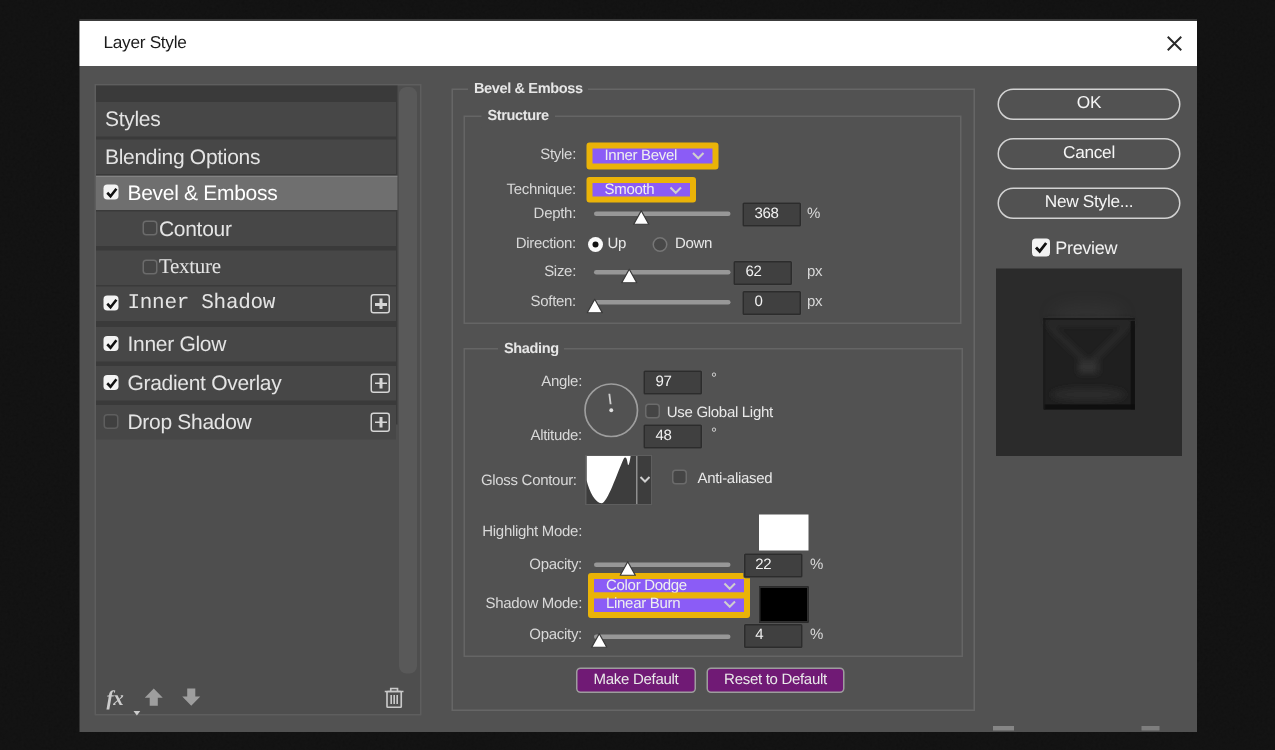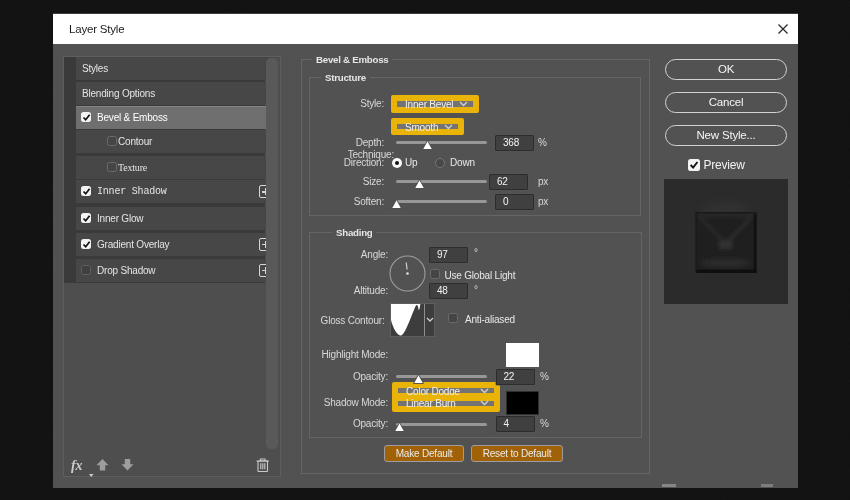--- a/index.html
+++ b/index.html
@@ -7,21 +7,21 @@
   body { background:#121212; font-family:"Liberation Sans", sans-serif; position:relative; letter-spacing:-0.2px; }
   #noise { position:absolute; left:0; top:0; }
   #dlg { position:absolute; left:53px; top:13px; width:745px; height:475px; background:#525252; border-top:1px solid #3c3c3c; }
   #titlebar { position:absolute; left:0; top:0; width:745px; height:30px; background:#ffffff; }
   #titlebar .t { position:absolute; left:16px; top:8.5px; font-size:11.5px; color:#1b1b1b; }
   #closex { position:absolute; left:724px; top:9px; }
 
   
   #leftpanel { position:absolute; left:10px; top:42px; width:218px; height:421px; border:1px solid #5e5e5e; background:#4e4e4e; }
   #rows { position:absolute; left:0px; top:0px; width:201px; height:226px; background:#3a3a3a; }
-  .row { position:absolute; left:12px; width:200px; height:23px; background:#474747; color:#e4e4e4; font-size:10px; line-height:23px; }
+  .row { position:absolute; left:0; width:200px; height:23px; background:#474747; color:#e4e4e4; font-size:14px; line-height:23px;margin-top:11px; }
   .row.sel { background:#6f6f6f; color:#ffffff; width:201px; box-shadow:inset 0 1px 0 rgba(255,255,255,0.14); }
   .row .lab { position:absolute; left:6px; top:0; }
   .row .lab2 { position:absolute; left:21px; top:0; }
   .row .lab3 { position:absolute; left:42px; top:0; }
   .cb { position:absolute; width:10px; height:10px; border-radius:2.5px; }
   .cb.on { background:#f3f3f3; }
   .cb.off { background:#454545; border:1px solid #6b6b6b; }
   .cb.off2 { background:#404040; border:1px solid #5e5e5e; }
   .cb svg { position:absolute; left:1px; top:1px; }
   .plus { position:absolute; left:183px; top:5px; width:13px; height:13px; border:1px solid #d6d6d6; border-radius:2px; }
@@ -35,32 +35,32 @@
   .fs > .cap { position:absolute; top:-8px; background:#525252; padding:0 4px; font-size:9.7px; font-weight:bold; color:#e6e6e6; line-height:15px; letter-spacing:-0.25px; }
   #fsmain { left:248px; top:45px; width:349px; height:415px; border-color:#666666; }
   #fsmain > .cap { left:10px; }
   #fsstruct { left:256px; top:63px; width:332px; height:139px; }
   #fsstruct > .cap { left:11px; }
   #fsshade { left:256px; top:218px; width:333px; height:206px; }
   #fsshade > .cap { left:10px;margin-left:12px; }
 
   .flabel { position:absolute; width:130px; text-align:right; font-size:10px; color:#d8d8d8; height:16px; line-height:16px; }
   .unit { position:absolute; font-size:10px; color:#d8d8d8; height:16px; line-height:16px; }
-  .dd { position:absolute; background:#737373; border:6px solid #eab308; border-radius:2px; color:#efefef; font-size:10px; }
+  .dd { position:absolute; background:#8b5cf6; border:4px solid #eab308; border-radius:2px; color:#efefef; font-size:10px; }
   .dd .txt { position:absolute; left:8px; top:50%; transform:translateY(-50%); white-space:nowrap; }
   .dd svg.chev { position:absolute; right:5px; top:50%; transform:translateY(-50%); }
   .vbox { position:absolute; width:39px; height:16px; background:#404040; border:1px solid #2c2c2c; box-shadow:0 0 0 0.5px #565656; border-radius:1px; color:#f2f2f2; font-size:10px; line-height:14px; padding-left:7px; }
   .track { position:absolute; height:3px; background:#979797; border-radius:1.5px; }
   .thumbtri { position:absolute; }
   .radio { position:absolute; width:10px; height:10px; border-radius:50%; }
   .radio.on { background:#fafafa; }
   .radio.on:after { content:""; position:absolute; left:3px; top:3px; width:4px; height:4px; border-radius:50%; background:#111; }
   .radio.off { background:#484848; border:1px solid #767676; }
   .rlab { position:absolute; font-size:10px; color:#e8e8e8; height:16px; line-height:16px; }
-  .btn { position:absolute; background:#a16207; border:1px solid #9d9d9d; border-radius:3px; color:#eaeaea; font-size:10px; text-align:center; }
+  .btn { position:absolute; background:#701a75; border:1px solid #9d9d9d; border-radius:3px; color:#eaeaea; font-size:10px; text-align:center; }
 
   
   .pill { position:absolute; width:122px; height:21px; border:1px solid #d2d2d2; border-radius:10.5px; color:#f5f5f5; font-size:11.5px; text-align:center; line-height:19px; }
   #preview { position:absolute; left:611px; top:165px; width:124px; height:125px; background:#2b2b2b; }
 </style>
 </head>
 <body>
 <svg id="noise" width="850" height="500">
   <filter id="n">
     <feTurbulence type="fractalNoise" baseFrequency="0.55" numOctaves="3" seed="7"></feTurbulence>
@@ -160,21 +160,21 @@
     </div>
 
   <div class="flabel" style="left:201px; top:81.5px;">Style:</div>
   <div class="dd" style="left:338px; top:81px; width:88px; height:18px;">
       <span class="txt">Inner Bevel</span>
       <svg class="chev" width="9" height="6" viewBox="0 0 9 6">
         <path d="M1 1 L4.5 4.5 L8 1" stroke="#cfcfcf" stroke-width="1.4" fill="none"></path>
       </svg>
     </div>
 
-  <div class="flabel" style="left:211px; top:104.5px;margin-top:28px;">Technique:</div>
+  <div class="flabel" style="left:201px; top:104.5px;">Technique:</div>
   <div class="dd" style="left:338px; top:104px; width:73px; height:17px;">
       <span class="txt">Smooth</span>
       <svg class="chev" width="9" height="6" viewBox="0 0 9 6">
         <path d="M1 1 L4.5 4.5 L8 1" stroke="#cfcfcf" stroke-width="1.4" fill="none"></path>
       </svg>
     </div>
 
   <div class="flabel" style="left:201px; top:120.5px;">Depth:</div>
   <div class="track" style="left:343px; top:127px; width:91px;"></div>
   <svg class="thumbtri" style="left:368.5px; top:126px;" width="11" height="10" viewBox="0 0 11 10">

